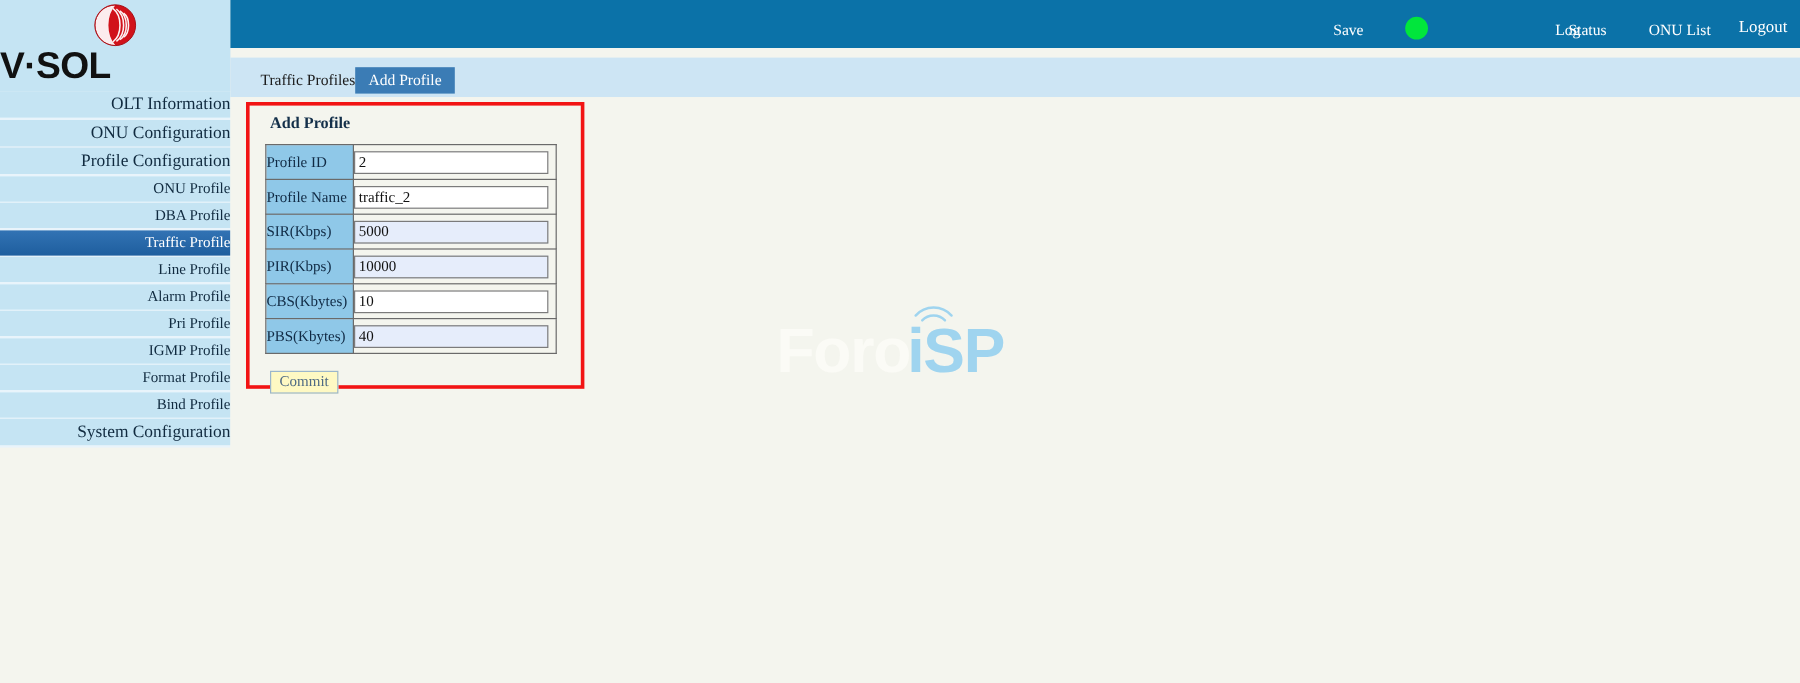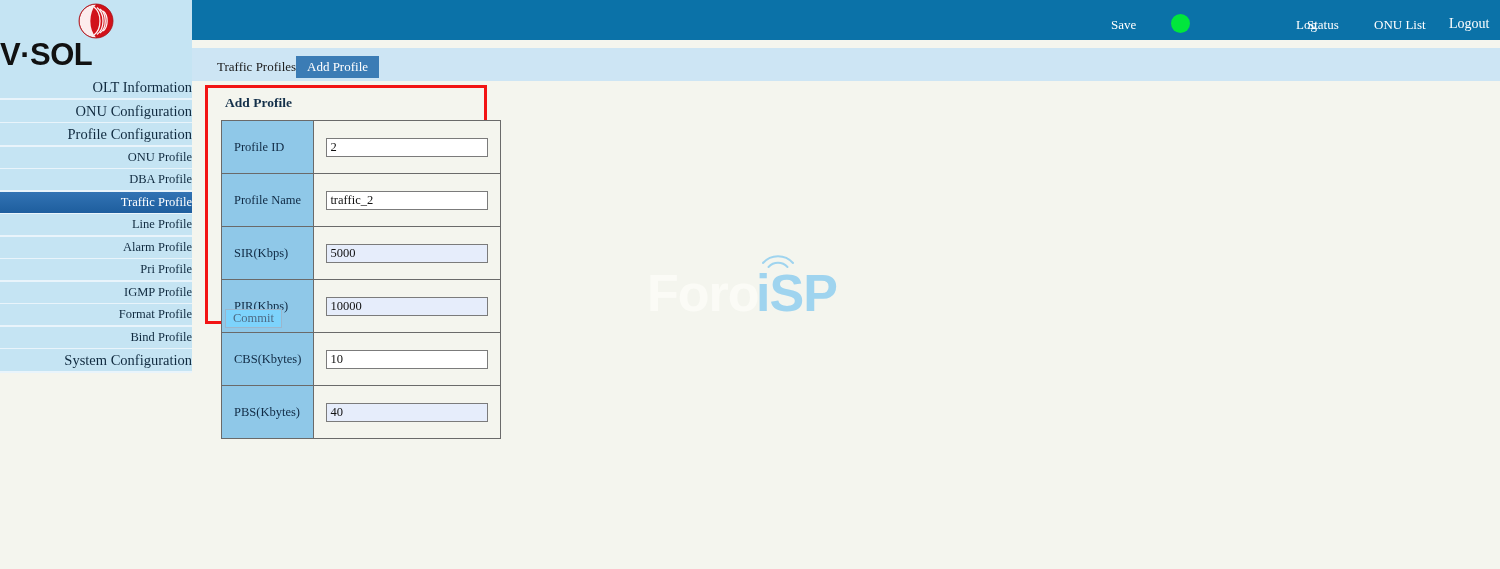--- a/index.html
+++ b/index.html
@@ -197,21 +197,21 @@
   
   #form-table {
     position: absolute;
     left: 13px; top: 32px;
     border-collapse: collapse;
     border: 1px solid #6a6a6a;
     background: #ffffff;
   }
   #form-table td {
     border: 1px solid #6a6a6a;
-    padding: 12px;
+    padding: 0;
     height: 28px;
     margin-top: 26px;
   }
   td.field-label {
     background: #8fc8e8;
     color: #102a44;
     font-size: 12.5px;
     font-weight: normal;
     padding: 0 6px 0 7px;
     white-space: nowrap;
@@ -238,21 +238,21 @@
 
   
   #commit-button {
     position: absolute;
     left: 17px; top: 221px;
     height: 19px;
     padding: 0 7px;
     font-family: "Liberation Serif", serif;
     font-size: 12.5px;
     color: #4e6a84;
-    background: #7dd3fc;
+    background: #fef9c3;
     border: 1px solid #9bb6cc;
     cursor: pointer;
     line-height: 17px;
   }
 </style>
 </head>
 <body>
 
 <div id="logo-panel">
   <svg id="logo-emblem" viewBox="0 0 40 40">

